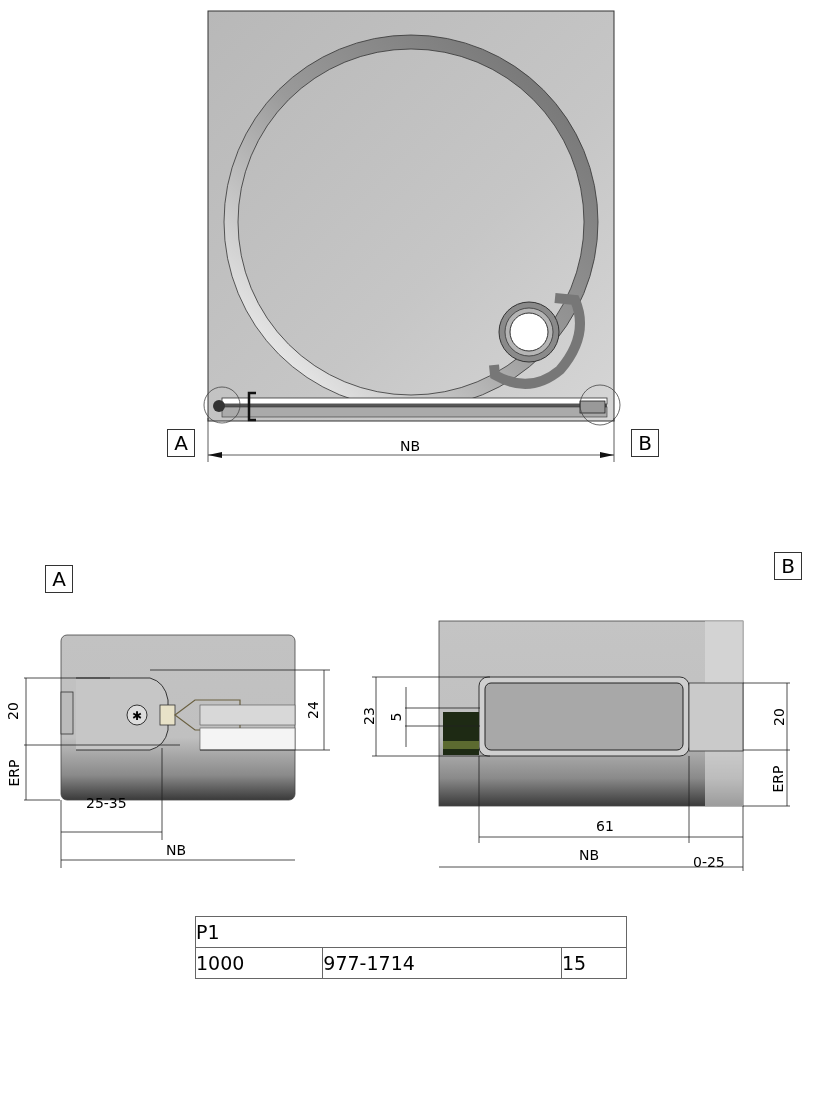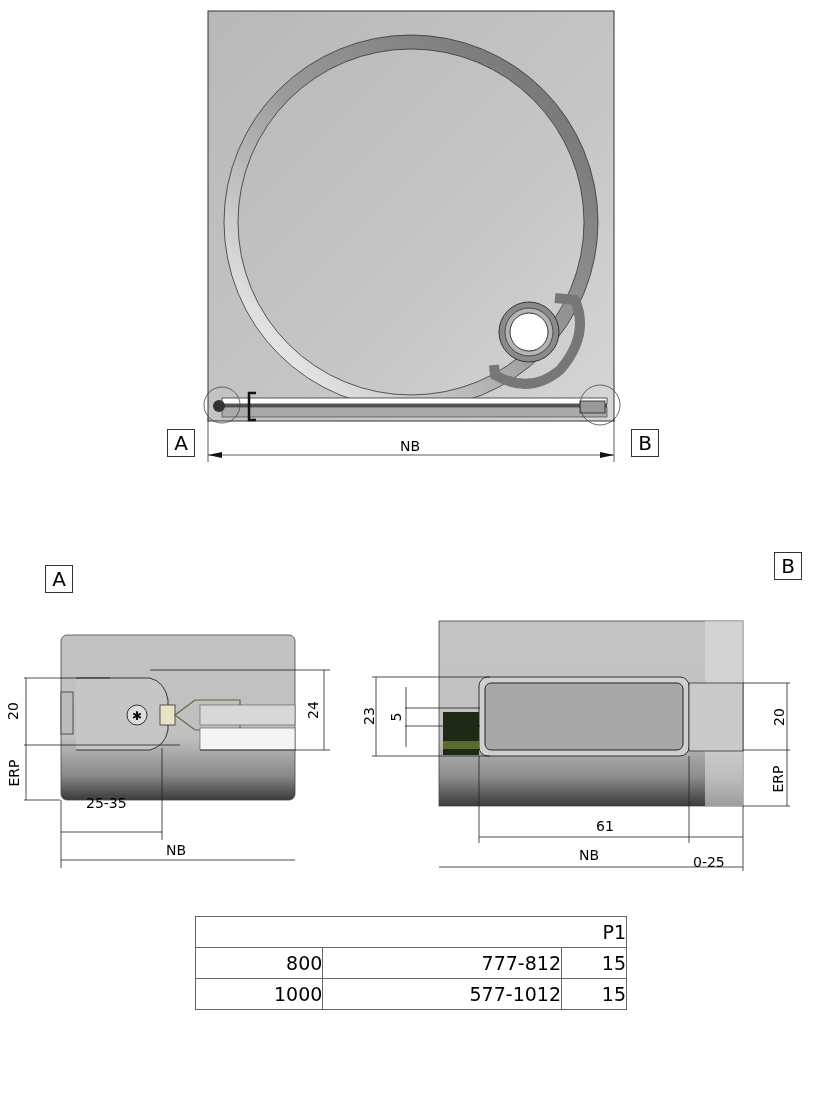--- a/index.html
+++ b/index.html
@@ -3,21 +3,21 @@
 <meta charset="utf-8">
 <style>
   html,body{margin:0;padding:0;background:#fff;}
   body{width:816px;height:1098px;position:relative;overflow:hidden;font-family:"DejaVu Sans","Liberation Sans",sans-serif;color:#000;}
   .abs{position:absolute;}
   .label-box{position:absolute;border:1.5px solid #333;background:#fff;font-size:20px;line-height:26px;text-align:center;width:26px;height:26px;}
   .dim{position:absolute;font-size:14px;line-height:16px;color:#000;white-space:nowrap;}
   .vtext{transform:rotate(-90deg);transform-origin:center center;}
   svg text{font-family:"DejaVu Sans","Liberation Sans",sans-serif;}
   table.p1{position:absolute;left:195px;top:916px;width:432px;border-collapse:collapse;font-size:19px;}
-  table.p1 td{border:1.5px solid #666;text-align:right;height:30px;padding:0;line-height:28px;}
+  table.p1 td{border:1.5px solid #666;text-align:left;height:30px;padding:0;line-height:28px;}
 </style>
 </head>
 <body>
 
 <div class="abs" style="left:0;top:0;width:816px;height:470px;">
   <svg width="816" height="470">
     <defs>
       <linearGradient id="panelG" x1="0" y1="0" x2="1" y2="1">
         <stop offset="0" stop-color="#b8b8b8"></stop>
         <stop offset="0.6" stop-color="#c6c6c6"></stop>
@@ -147,23 +147,18 @@
   <div class="dim" style="left:333px;top:203px;margin-top:36px;">0-25</div>
   <div class="dim" style="left:219px;top:232px;">NB</div>
 </div>
 
 <table class="p1">
   <tbody>
       <tr>
         <td colspan="3">P1</td>
       </tr>
   <tr>
-    <td>800</td>
-    <td>777-812</td>
-    <td>15</td>
-  </tr>
-  <tr>
     <td>1000</td>
-    <td>577-1012</td>
+    <td>977-1714</td>
     <td>15</td>
   </tr>
 </tbody>
   </table>
 
 </body></html>

